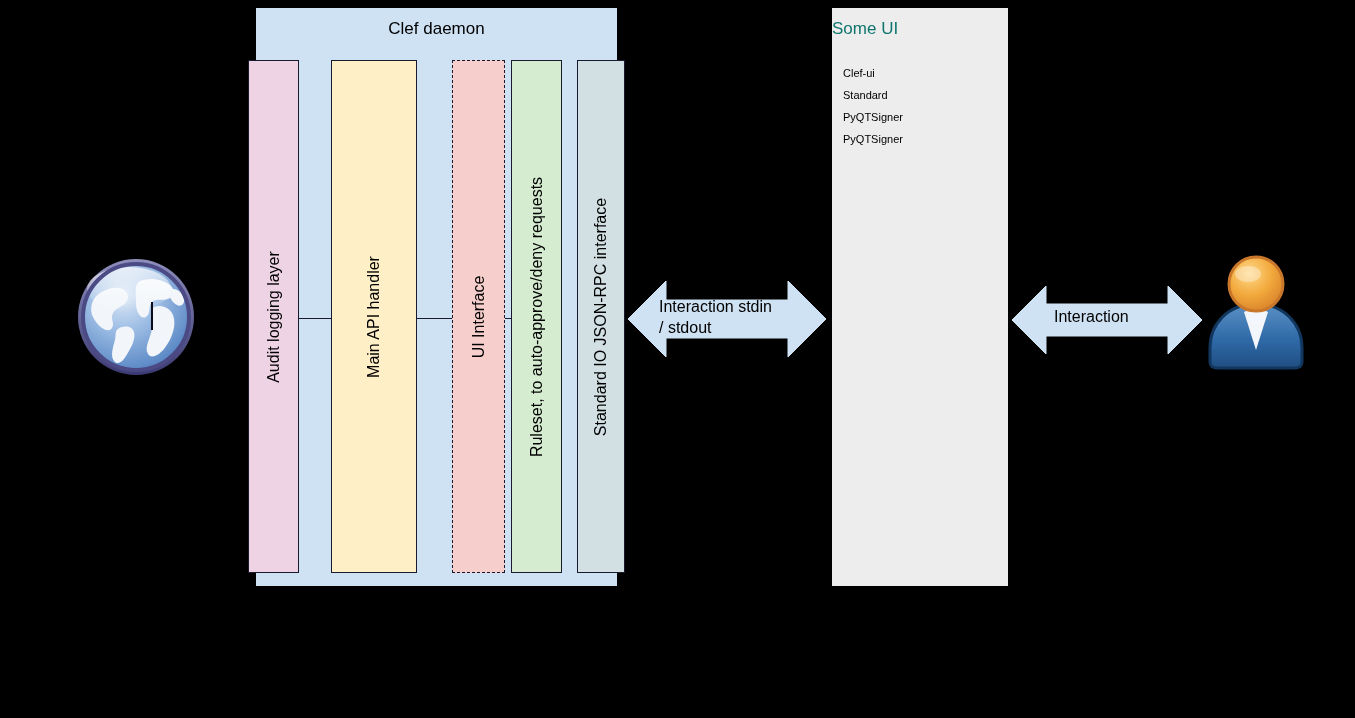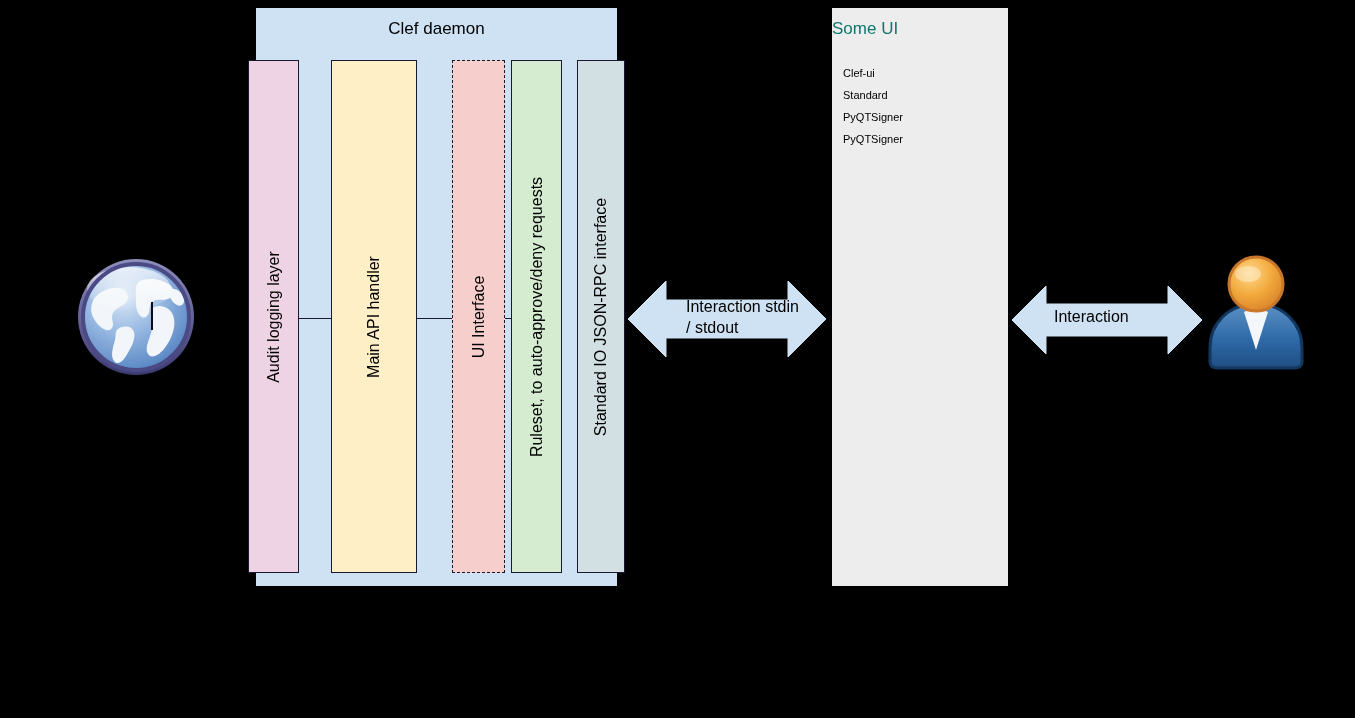--- a/index.html
+++ b/index.html
@@ -115,21 +115,21 @@
   .arrow-svg { display: block; }
   .arrow-label {
     position: absolute;
     font-size: 16px;
     color: #000000;
     line-height: 21px;
     white-space: pre-line;
   }
 
   .arrow-stdio  { left: 628px; top: 278px; }
-  .arrow-stdio-label { left: 686px; top: 296px; width: 170px; }
+  .arrow-stdio-label { left: 659px; top: 296px; width: 170px; }
 
   .arrow-interaction { left: 1012px; top: 284px; }
   .arrow-interaction-label { left: 1054px; top: 306px; width: 150px; }
 
   
   .icon-globe { position: absolute; left: 74px; top: 255px; }
   .icon-user  { position: absolute; left: 1204px; top: 254px; }
 </style>
 </head>
 <body>

